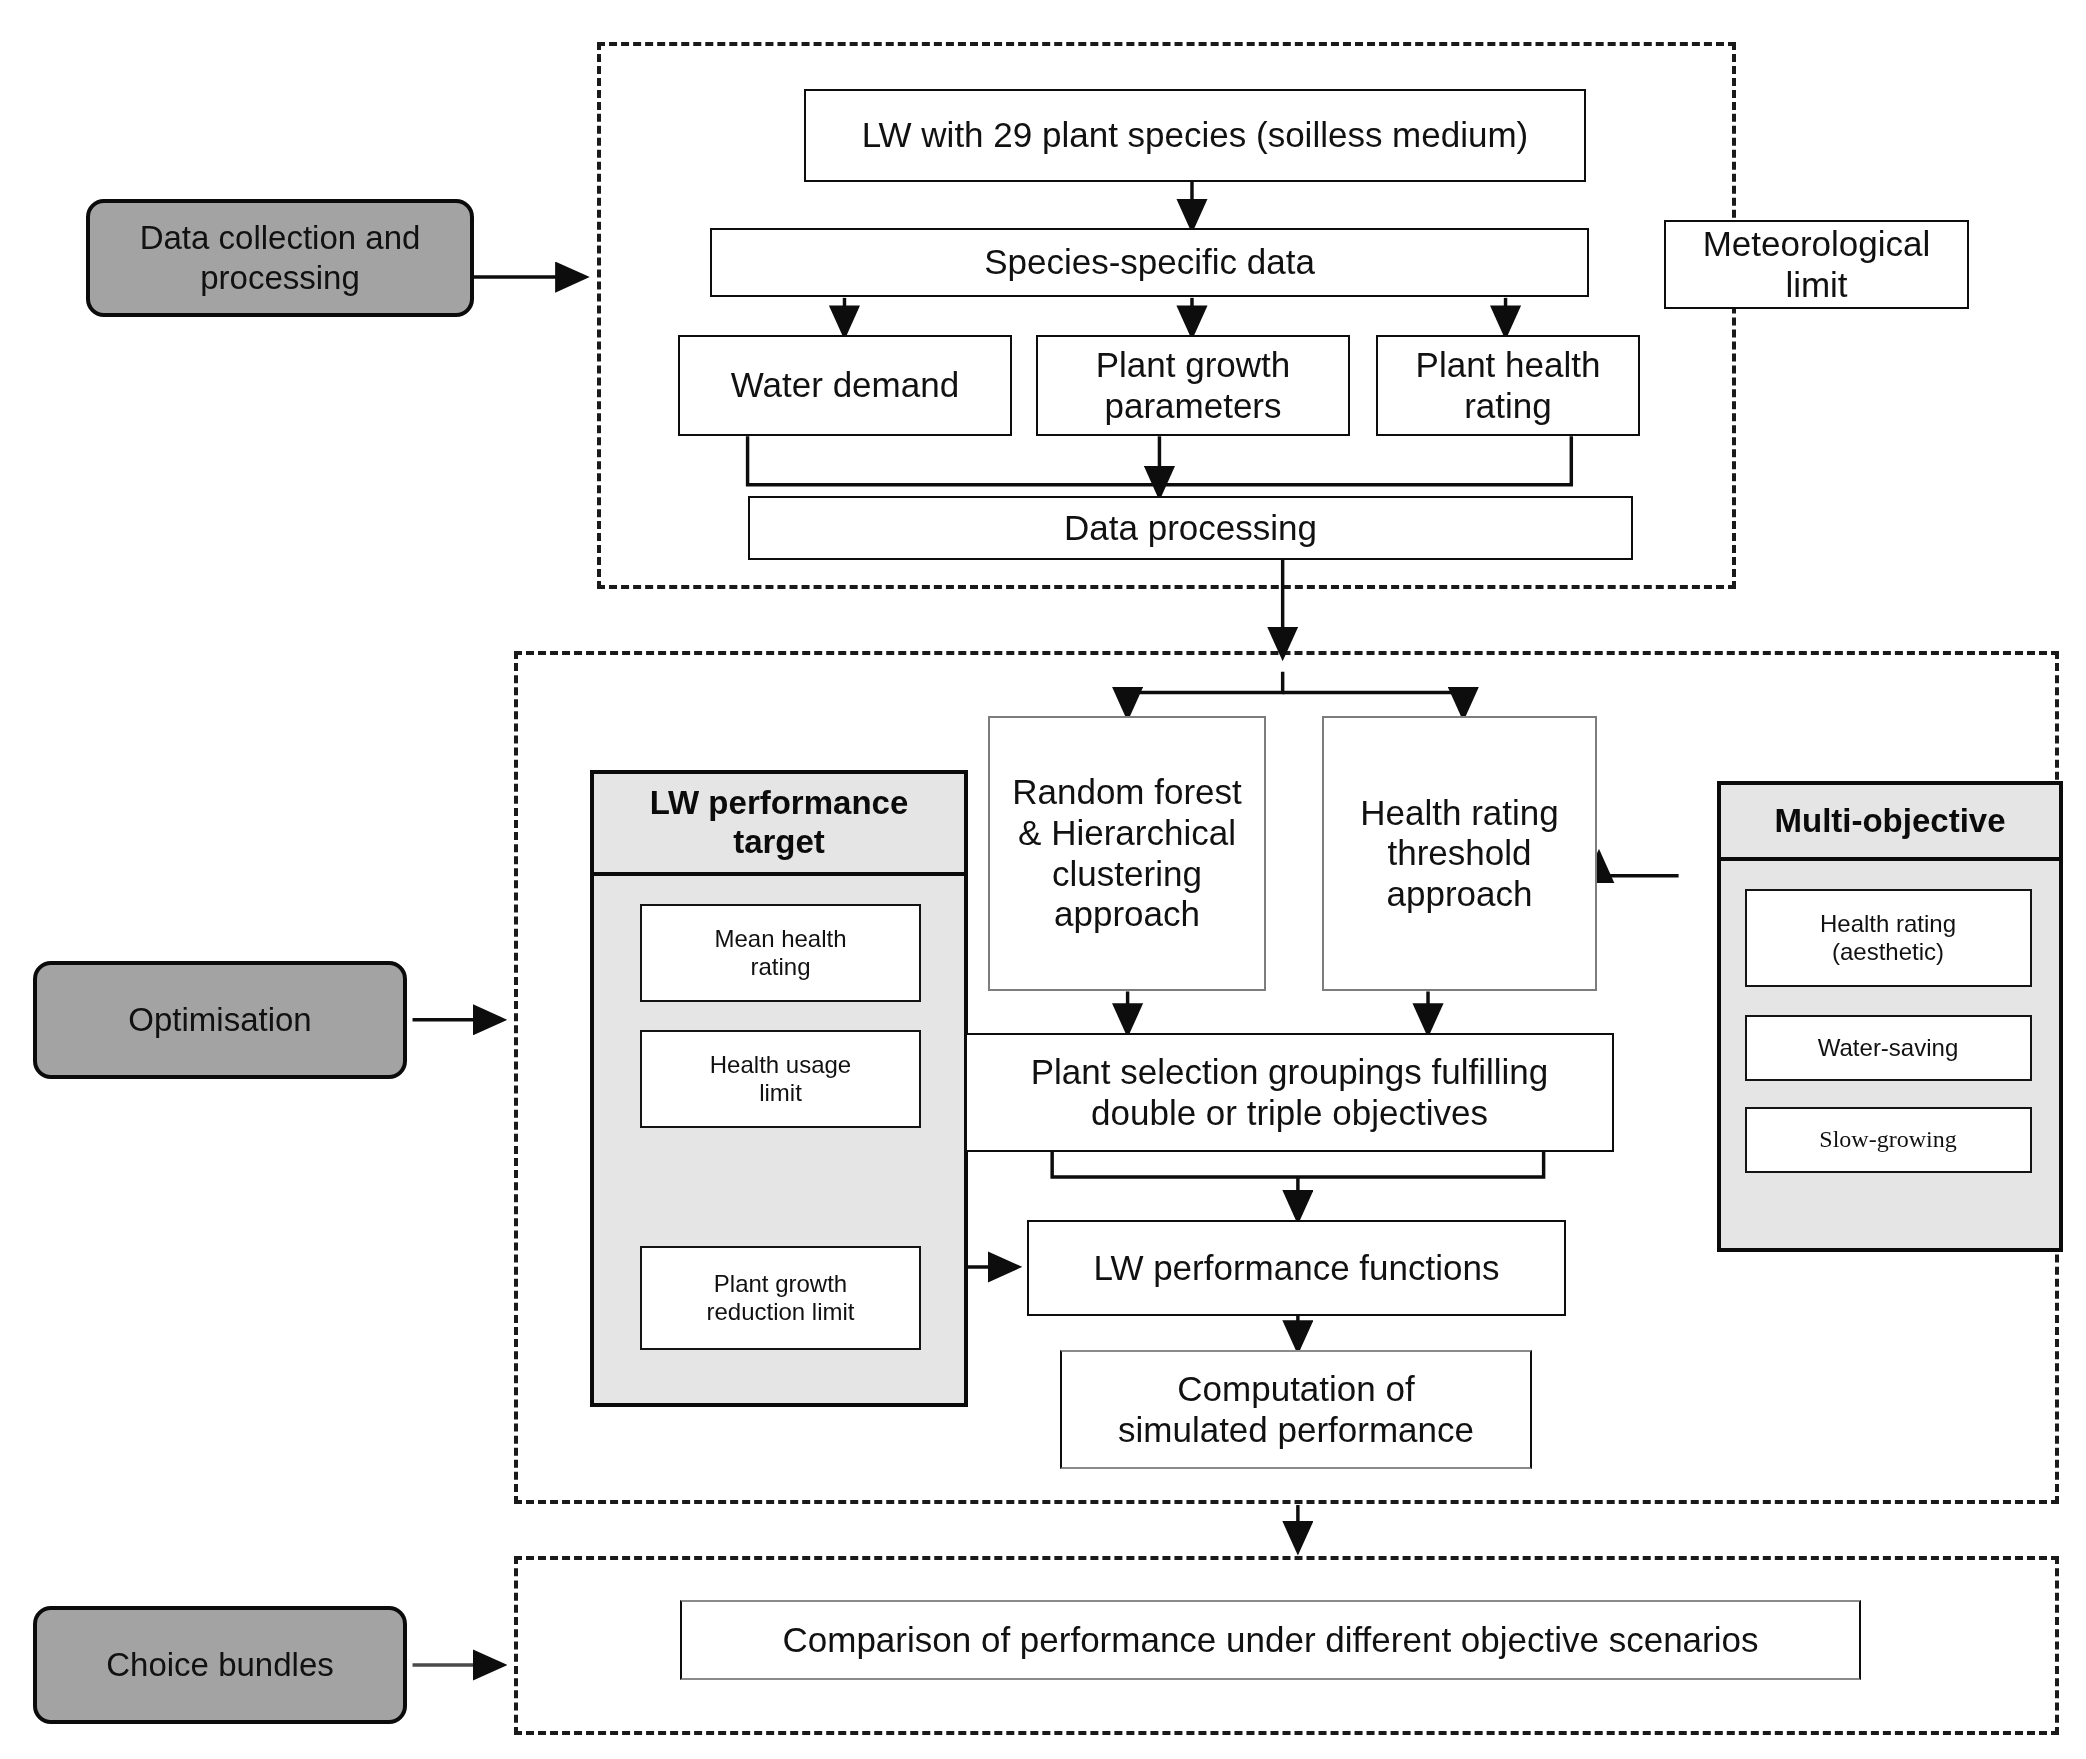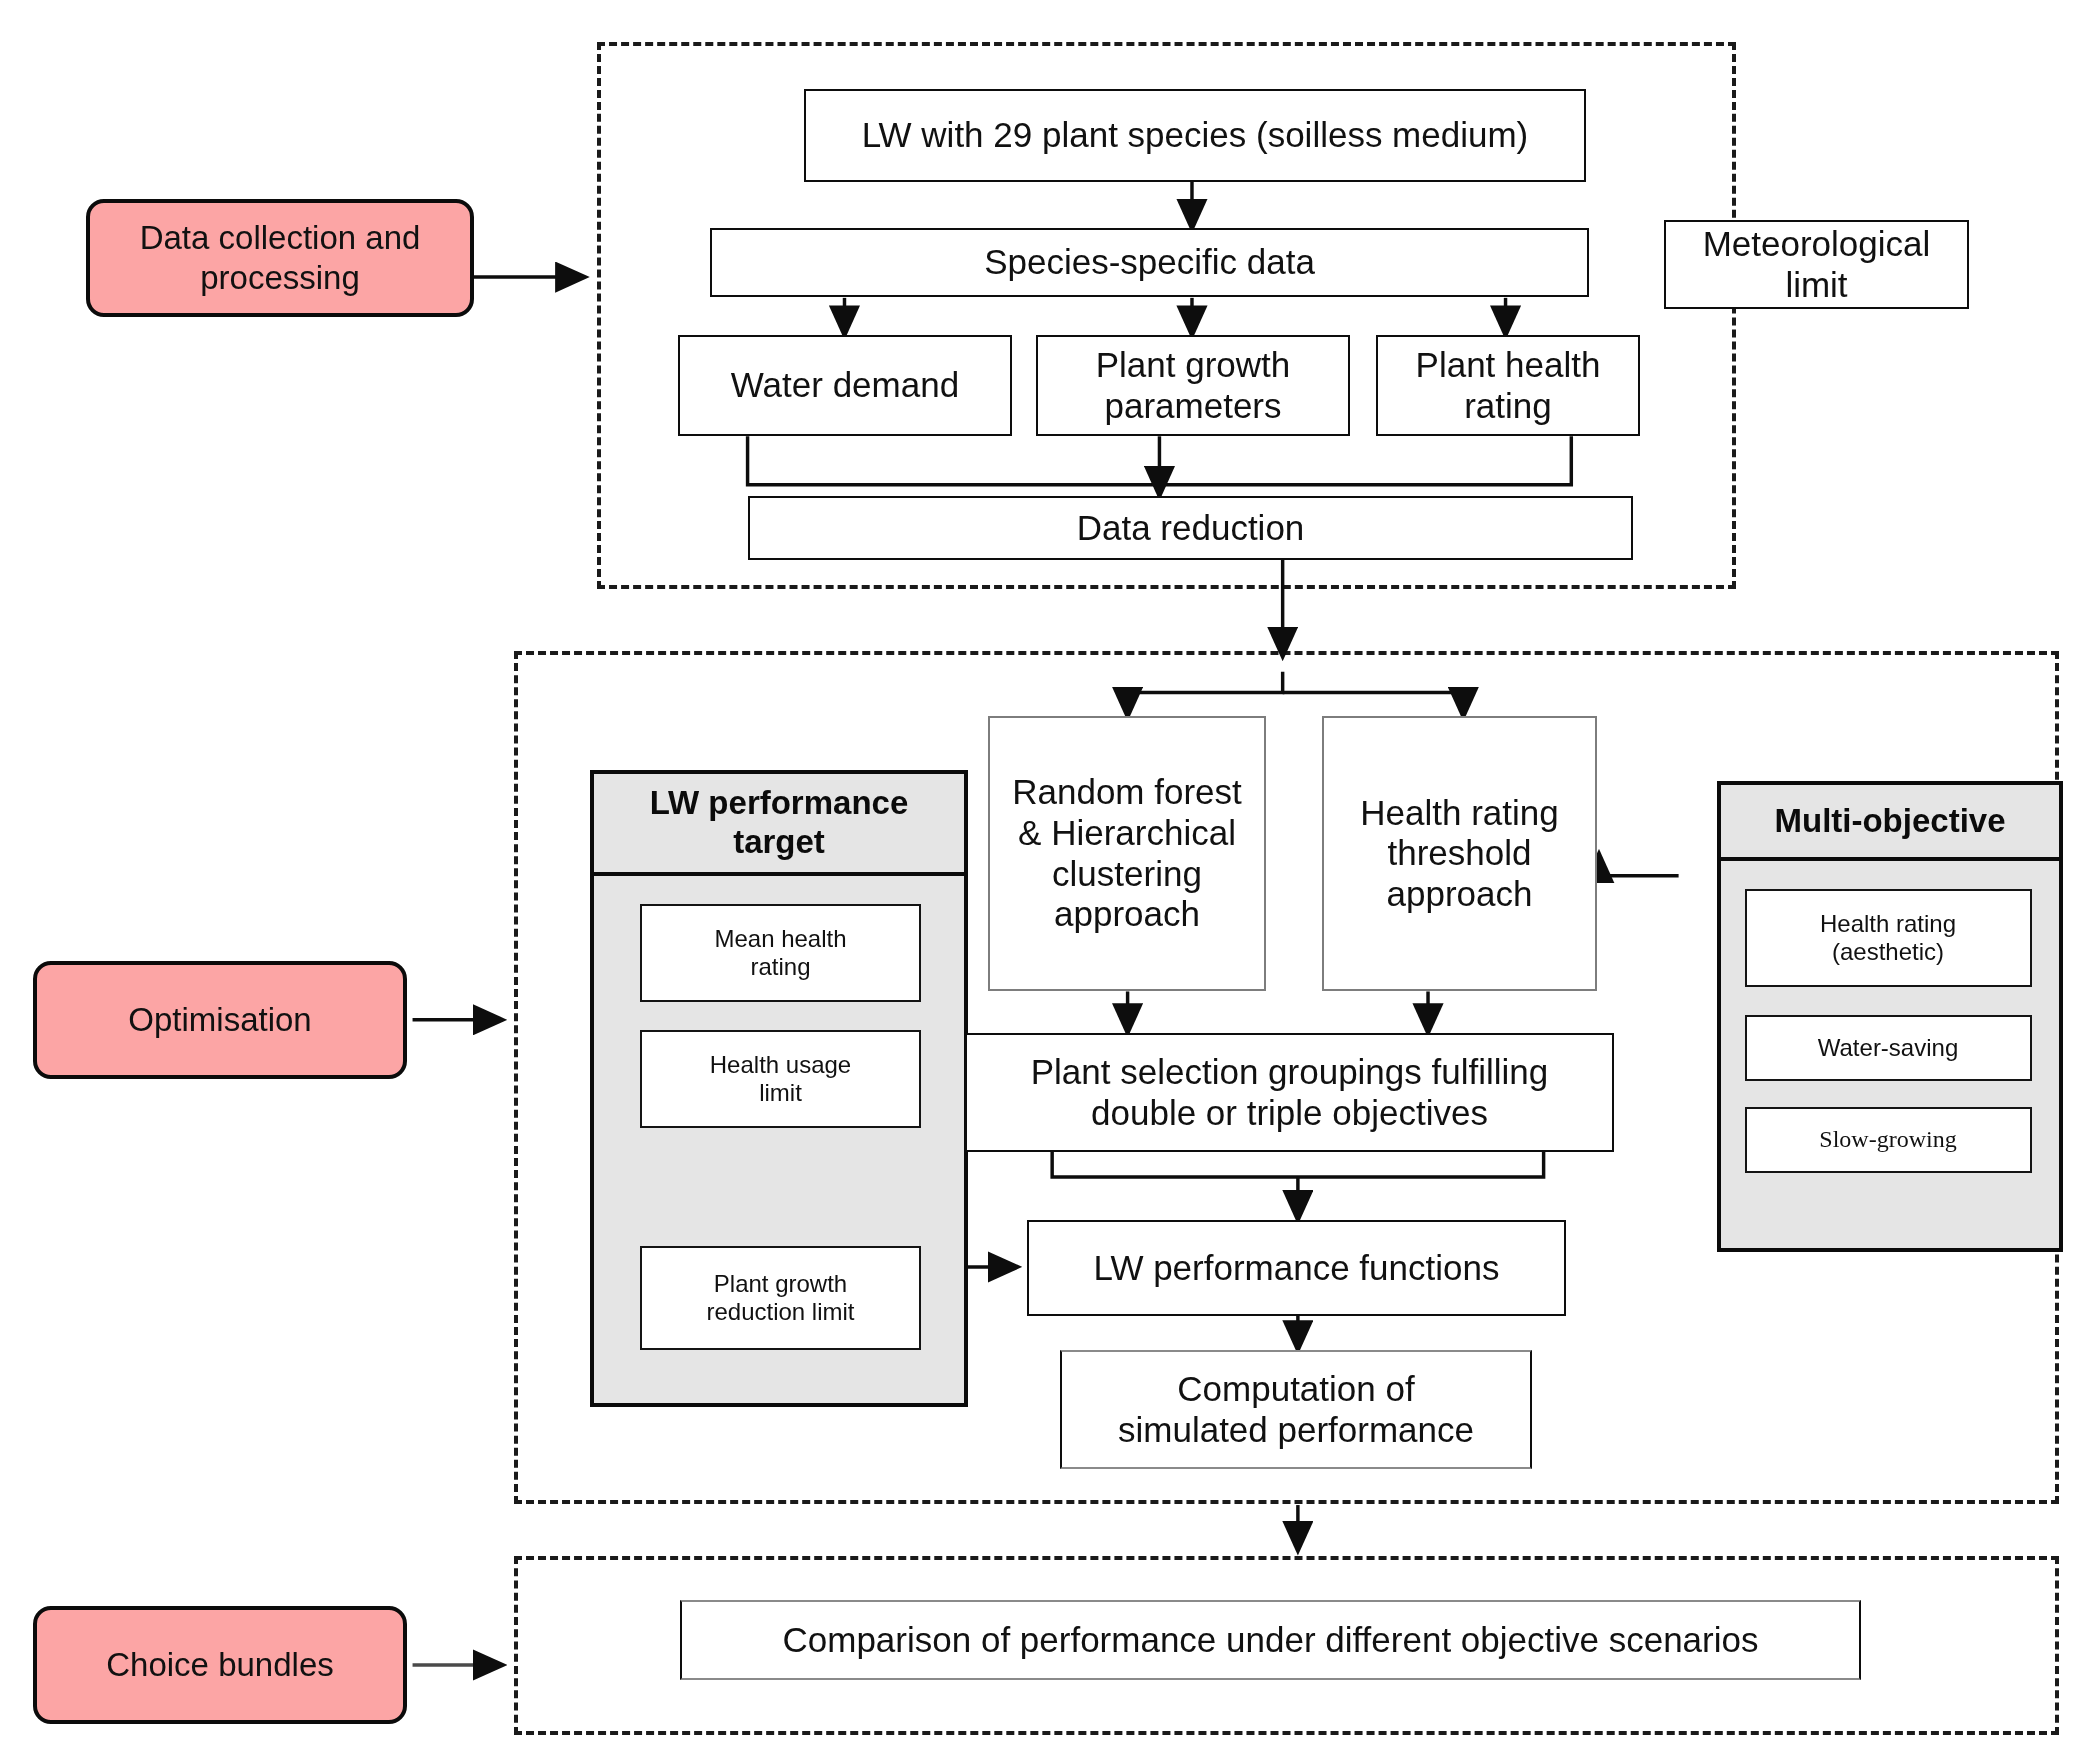--- a/index.html
+++ b/index.html
@@ -32,21 +32,21 @@
   .rect-gray{border:2.8px solid #7d7d7d;}
   .rect-grayhz{border:2.8px solid #0d0d0d;border-top-color:#8a8a8a;border-bottom-color:#8a8a8a;}
   .fill-gray{background:#f1f1f1;color:#5e5e5e;border:2.8px solid #1a1a1a;}
 
   
   .capsule{
     position:absolute;
     box-sizing:border-box;
     border:4.2px solid #0b0b0b;
     border-radius:18px;
-    background:#fca5a5;
+    background:#a3a3a3;
     display:flex;align-items:center;justify-content:center;text-align:center;
     color:#111;line-height:1.2;
   }
 
   
   .panel{position:absolute;box-sizing:border-box;border:4.2px solid #0b0b0b;background:#e5e5e5;margin-left:36px;}
   .panel-head{
     box-sizing:border-box;width:100%;
     display:flex;align-items:center;justify-content:center;text-align:center;
     font-weight:bold;color:#0b0b0b;line-height:1.18;
@@ -152,21 +152,21 @@
     <span style="white-space:pre-line;">Plant growth
 parameters</span>
   </div>
 
   <div class="node rect fs-50" style="left:1376px;top:335px;width:264px;height:101px;">
     <span style="white-space:pre-line;">Plant health
 rating</span>
   </div>
 
   <div class="node rect fs-50" style="left:748px;top:496px;width:885px;height:64px;">
-    <span style="white-space:pre-line;">Data reduction</span>
+    <span style="white-space:pre-line;">Data processing</span>
   </div>
 
   <div class="panel" style="left:554px;top:770px;width:378px;height:637px;">
     <div class="panel-head fs-48" style="height:102px;">
       <span style="white-space:pre-line;">LW performance
 target</span>
     </div>
     <div class="panel-body" style="height:526px;">
       <div class="chip fs-46" style="left:46px;top:28px;width:281px;height:98px;">
         <span style="white-space:pre-line;">Mean health

